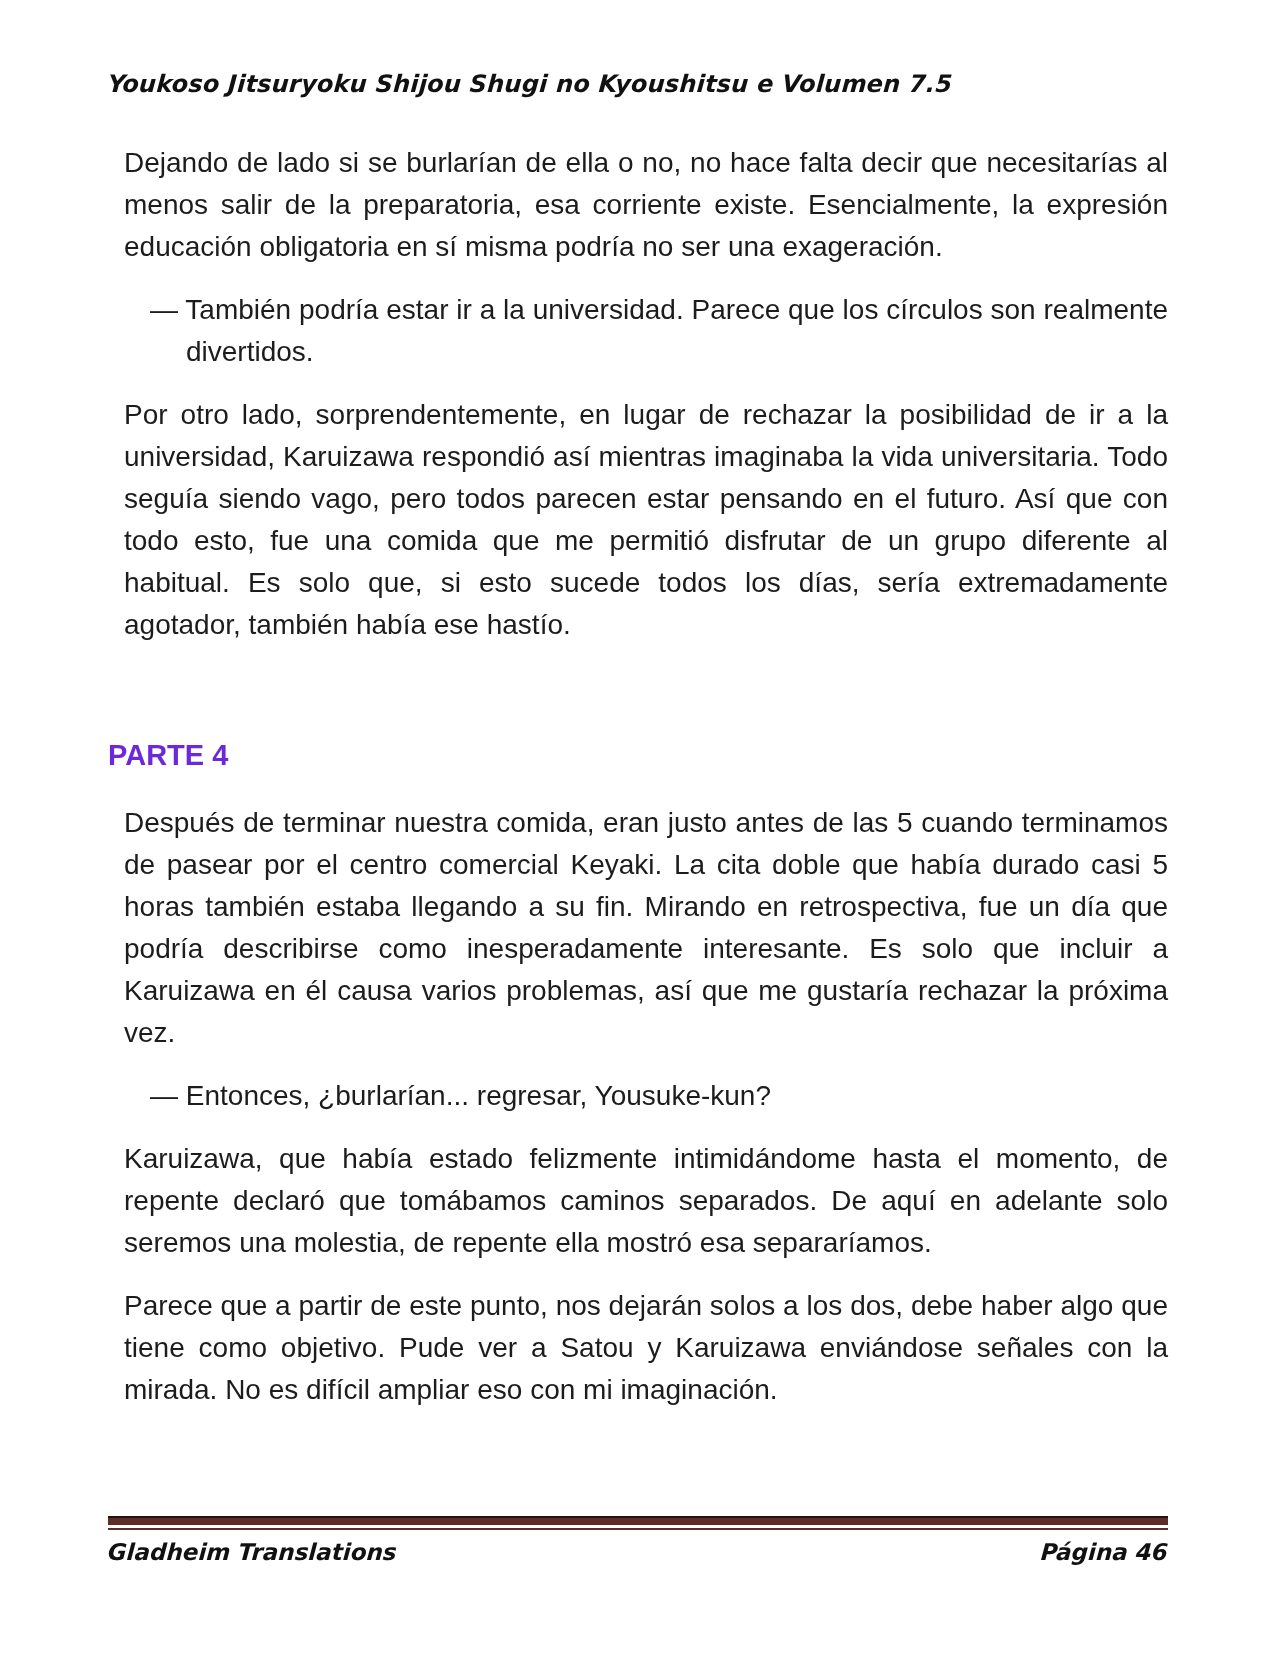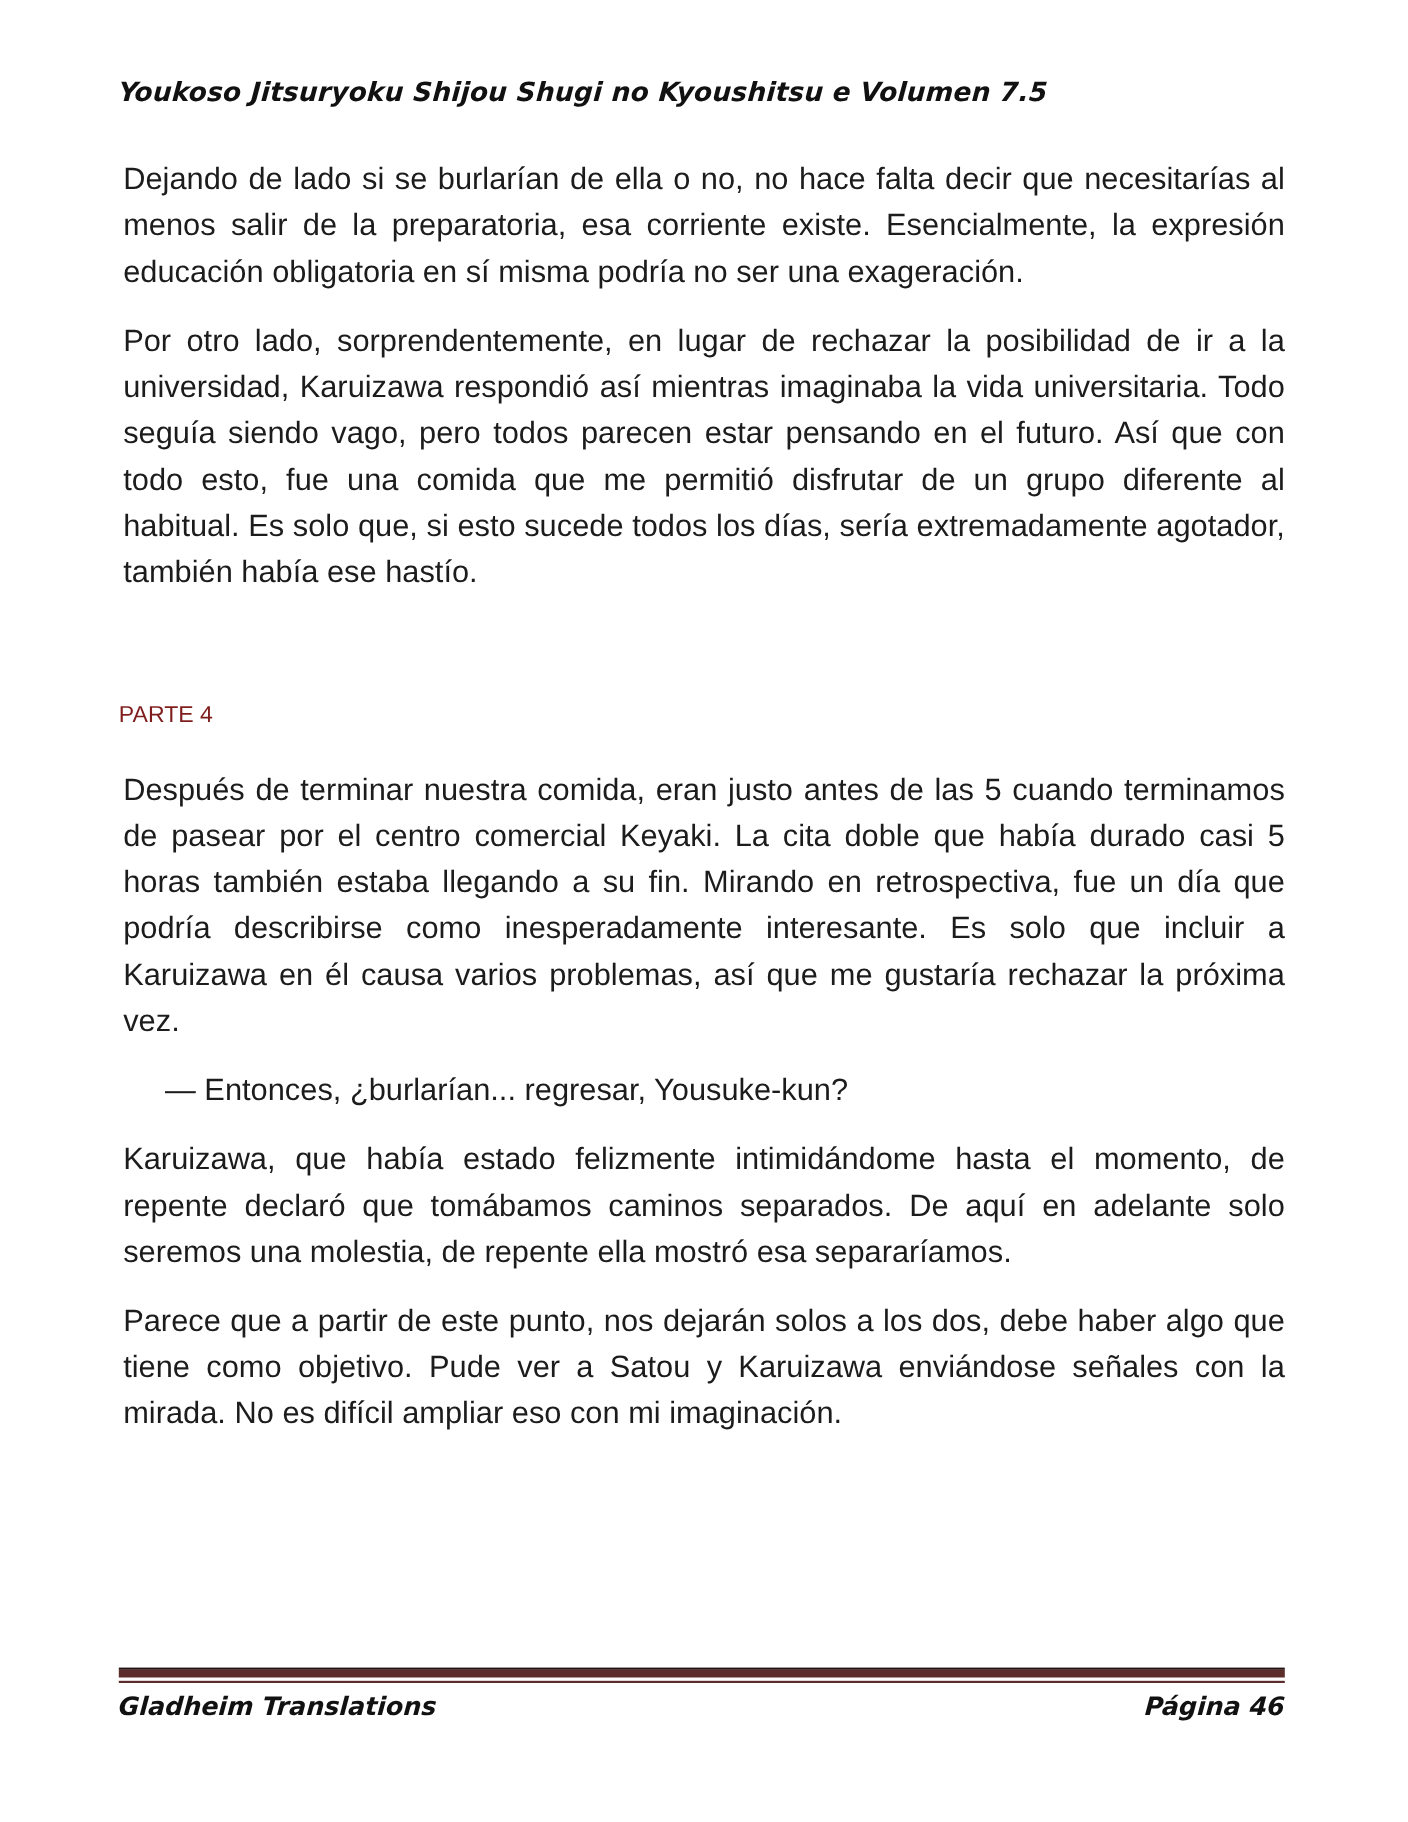--- a/index.html
+++ b/index.html
@@ -38,32 +38,32 @@
     white-space: nowrap;
   }
   
   .doc-body {
     margin-top: 40px;
     font-size: 28px;
     line-height: 42px;
   }
   .para {
     text-align: justify;
-    margin: 0 0 21px 4px;
+    margin: 0 0 21px 16px;
   }
   .dialogue {
     text-align: justify;
     margin: 0 0 21px 0;
     padding-left: 78px;
     text-indent: -36px;
   }
   .part-heading {
-    font-size: 21px;
-    font-weight: normal;
-    color: #7f1d1d;
+    font-size: 29px;
+    font-weight: bold;
+    color: #6d28d9;
     margin: 92px 0 30px 0;
     line-height: 34px;
   }
   
   .page-footer {
     position: absolute;
     left: 108px;
     right: 112px;
     top: 1516px;
   }
@@ -100,20 +100,21 @@
 <body>
 
 <div class="page">
 
   <div class="page-header">
     <span class="header-title">Youkoso Jitsuryoku Shijou Shugi no Kyoushitsu e Volumen 7.5</span>
   </div>
 
   <div class="doc-body">
     <p class="para">Dejando de lado si se burlarían de ella o no, no hace falta decir que necesitarías al menos salir de la preparatoria, esa corriente existe. Esencialmente, la expresión educación obligatoria en sí misma podría no ser una exageración.</p>
+    <p class="dialogue">— También podría estar ir a la universidad. Parece que los círculos son realmente divertidos.</p>
     <p class="para">Por otro lado, sorprendentemente, en lugar de rechazar la posibilidad de ir a la universidad, Karuizawa respondió así mientras imaginaba la vida universitaria. Todo seguía siendo vago, pero todos parecen estar pensando en el futuro. Así que con todo esto, fue una comida que me permitió disfrutar de un grupo diferente al habitual. Es solo que, si esto sucede todos los días, sería extremadamente agotador, también había ese hastío.</p>
     <h2 class="part-heading">PARTE 4</h2>
     <p class="para">Después de terminar nuestra comida, eran justo antes de las 5 cuando terminamos de pasear por el centro comercial Keyaki. La cita doble que había durado casi 5 horas también estaba llegando a su fin. Mirando en retrospectiva, fue un día que podría describirse como inesperadamente interesante. Es solo que incluir a Karuizawa en él causa varios problemas, así que me gustaría rechazar la próxima vez.</p>
     <p class="dialogue">— Entonces, ¿burlarían... regresar, Yousuke-kun?</p>
     <p class="para">Karuizawa, que había estado felizmente intimidándome hasta el momento, de repente declaró que tomábamos caminos separados. De aquí en adelante solo seremos una molestia, de repente ella mostró esa separaríamos.</p>
     <p class="para">Parece que a partir de este punto, nos dejarán solos a los dos, debe haber algo que tiene como objetivo. Pude ver a Satou y Karuizawa enviándose señales con la mirada. No es difícil ampliar eso con mi imaginación.</p>
   </div>
 
   <div class="page-footer">
     <div class="footer-rule">

